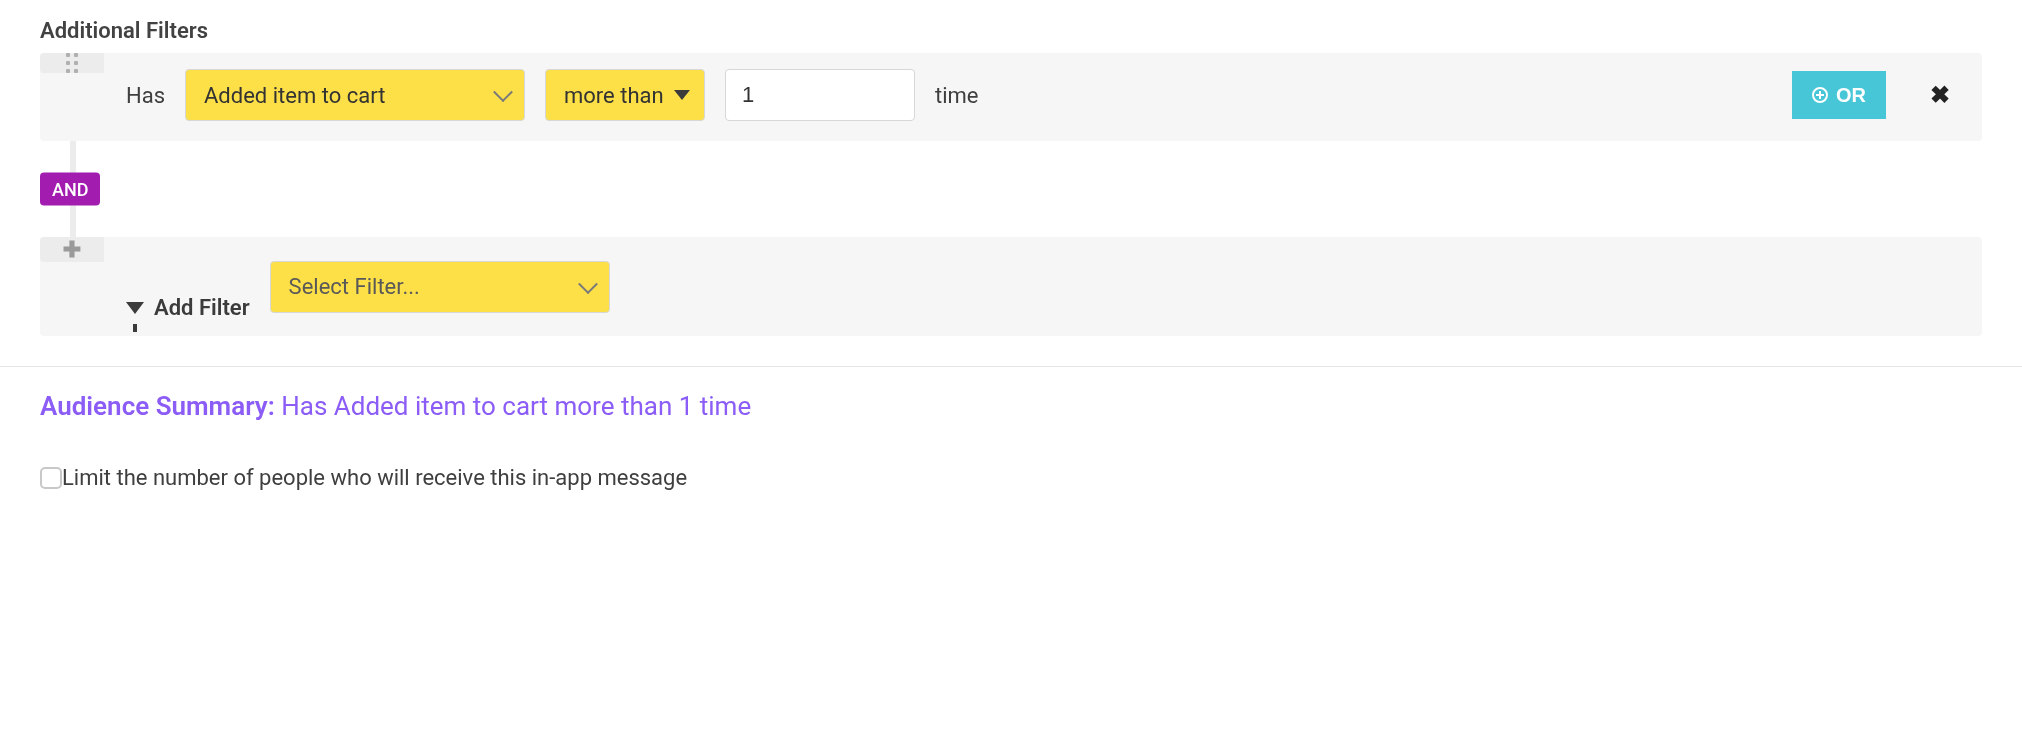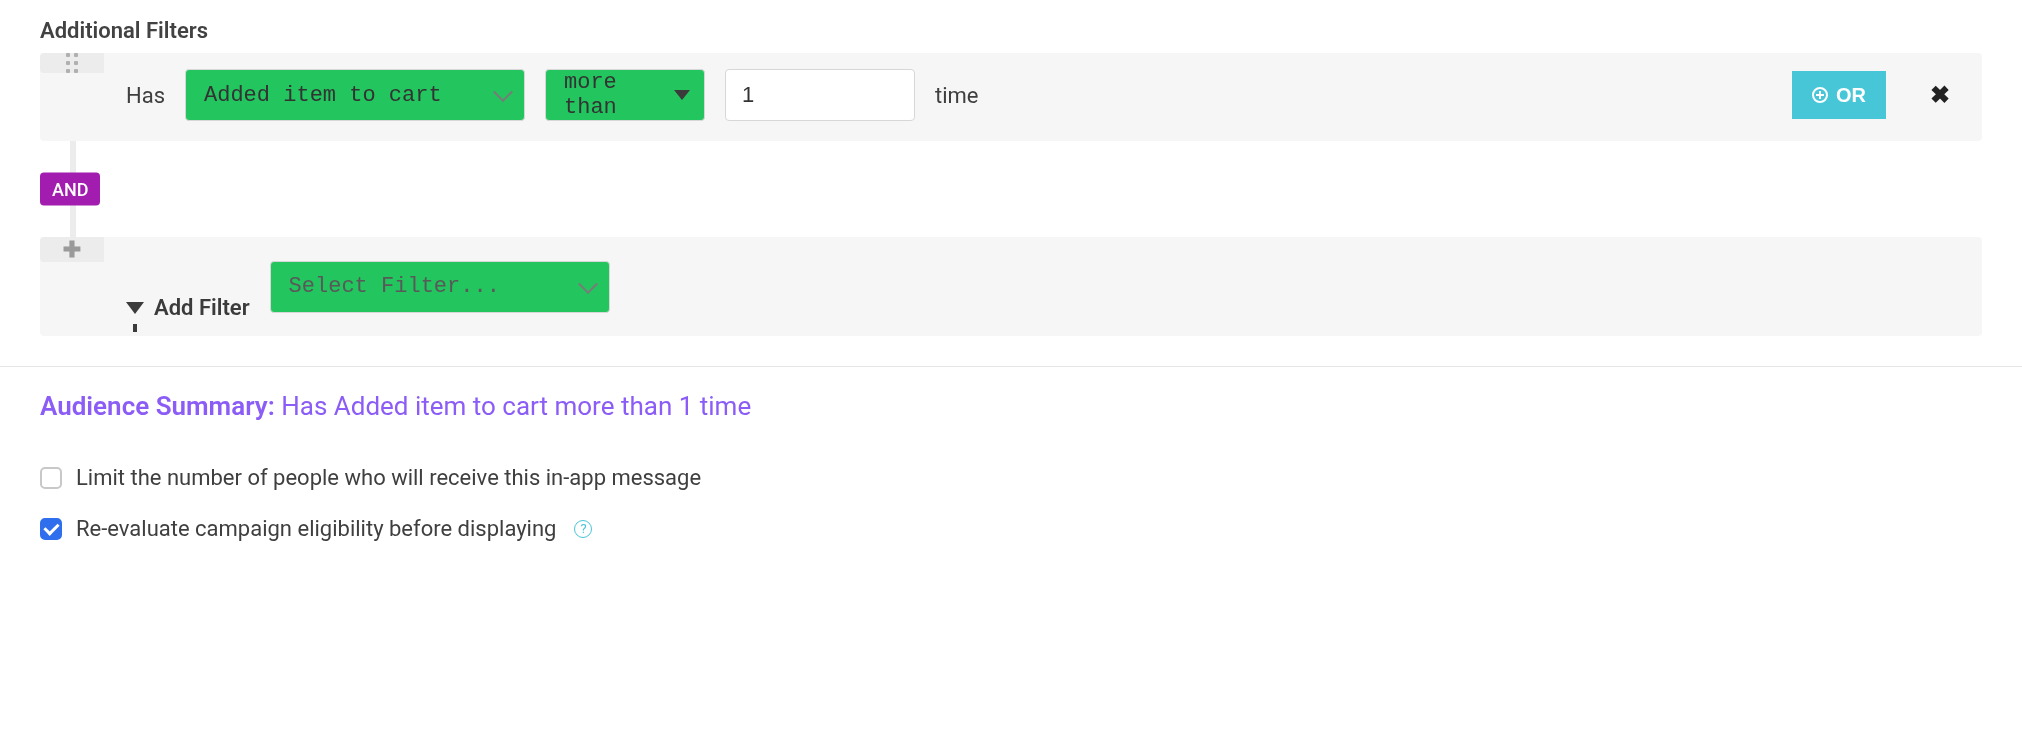--- a/index.html
+++ b/index.html
@@ -48,31 +48,30 @@
     align-items: center;
     padding: 16px 22px;
     gap: 20px;
   }
   .label-text {
     font-size: 22px;
     color: #3f3f3f;
   }
   .select-box {
     position: relative;
-    background: #22c55e;
+    background: #fde047;
     border: 1px solid #d7d7d7;
     border-radius: 4px;
     height: 52px;
     display: flex;
     align-items: center;
     padding: 0 48px 0 18px;
     font-size: 22px;
     color: #333;
     cursor: pointer;
-    font-family: Liberation Mono, monospace;
   }
   .select-box.wide { width: 340px; }
   .select-box.med { width: 160px; padding-right: 28px; }
   .select-box.addfilter-sel { width: 340px; color: #595959; }
   .chev {
     position: absolute;
     right: 14px;
     top: 50%;
     transform: translateY(-50%);
   }
@@ -190,21 +189,20 @@
   }
   .summary-line {
     font-size: 26px;
     color: #8b5cf6;
     margin-bottom: 44px;
   }
   .summary-line b { font-weight: 600; }
   .check-row {
     display: flex;
     align-items: center;
-    gap: 14px;
     font-size: 22px;
     color: #3f3f3f;
     margin-bottom: 26px;
   }
   .checkbox {
     width: 22px; height: 22px;
     border: 2px solid #c8c8c8;
     border-radius: 5px;
     background: #fff;
     cursor: pointer;
@@ -304,18 +302,13 @@
   <div class="summary-line">
     <b>Audience Summary:</b>
     <span>Has Added item to cart more than 1 time</span>
   </div>
 
   <div class="check-row">
     <div class="checkbox" id="cb-limit"></div>
     <span>Limit the number of people who will receive this in-app message</span>
   </div>
 
-  <div class="check-row">
-    <div class="checkbox checked" id="cb-reeval"></div>
-    <span>Re-evaluate campaign eligibility before displaying</span>
-    <span class="help-icon">?</span>
-  </div>
 </div>
 
 </body></html>

